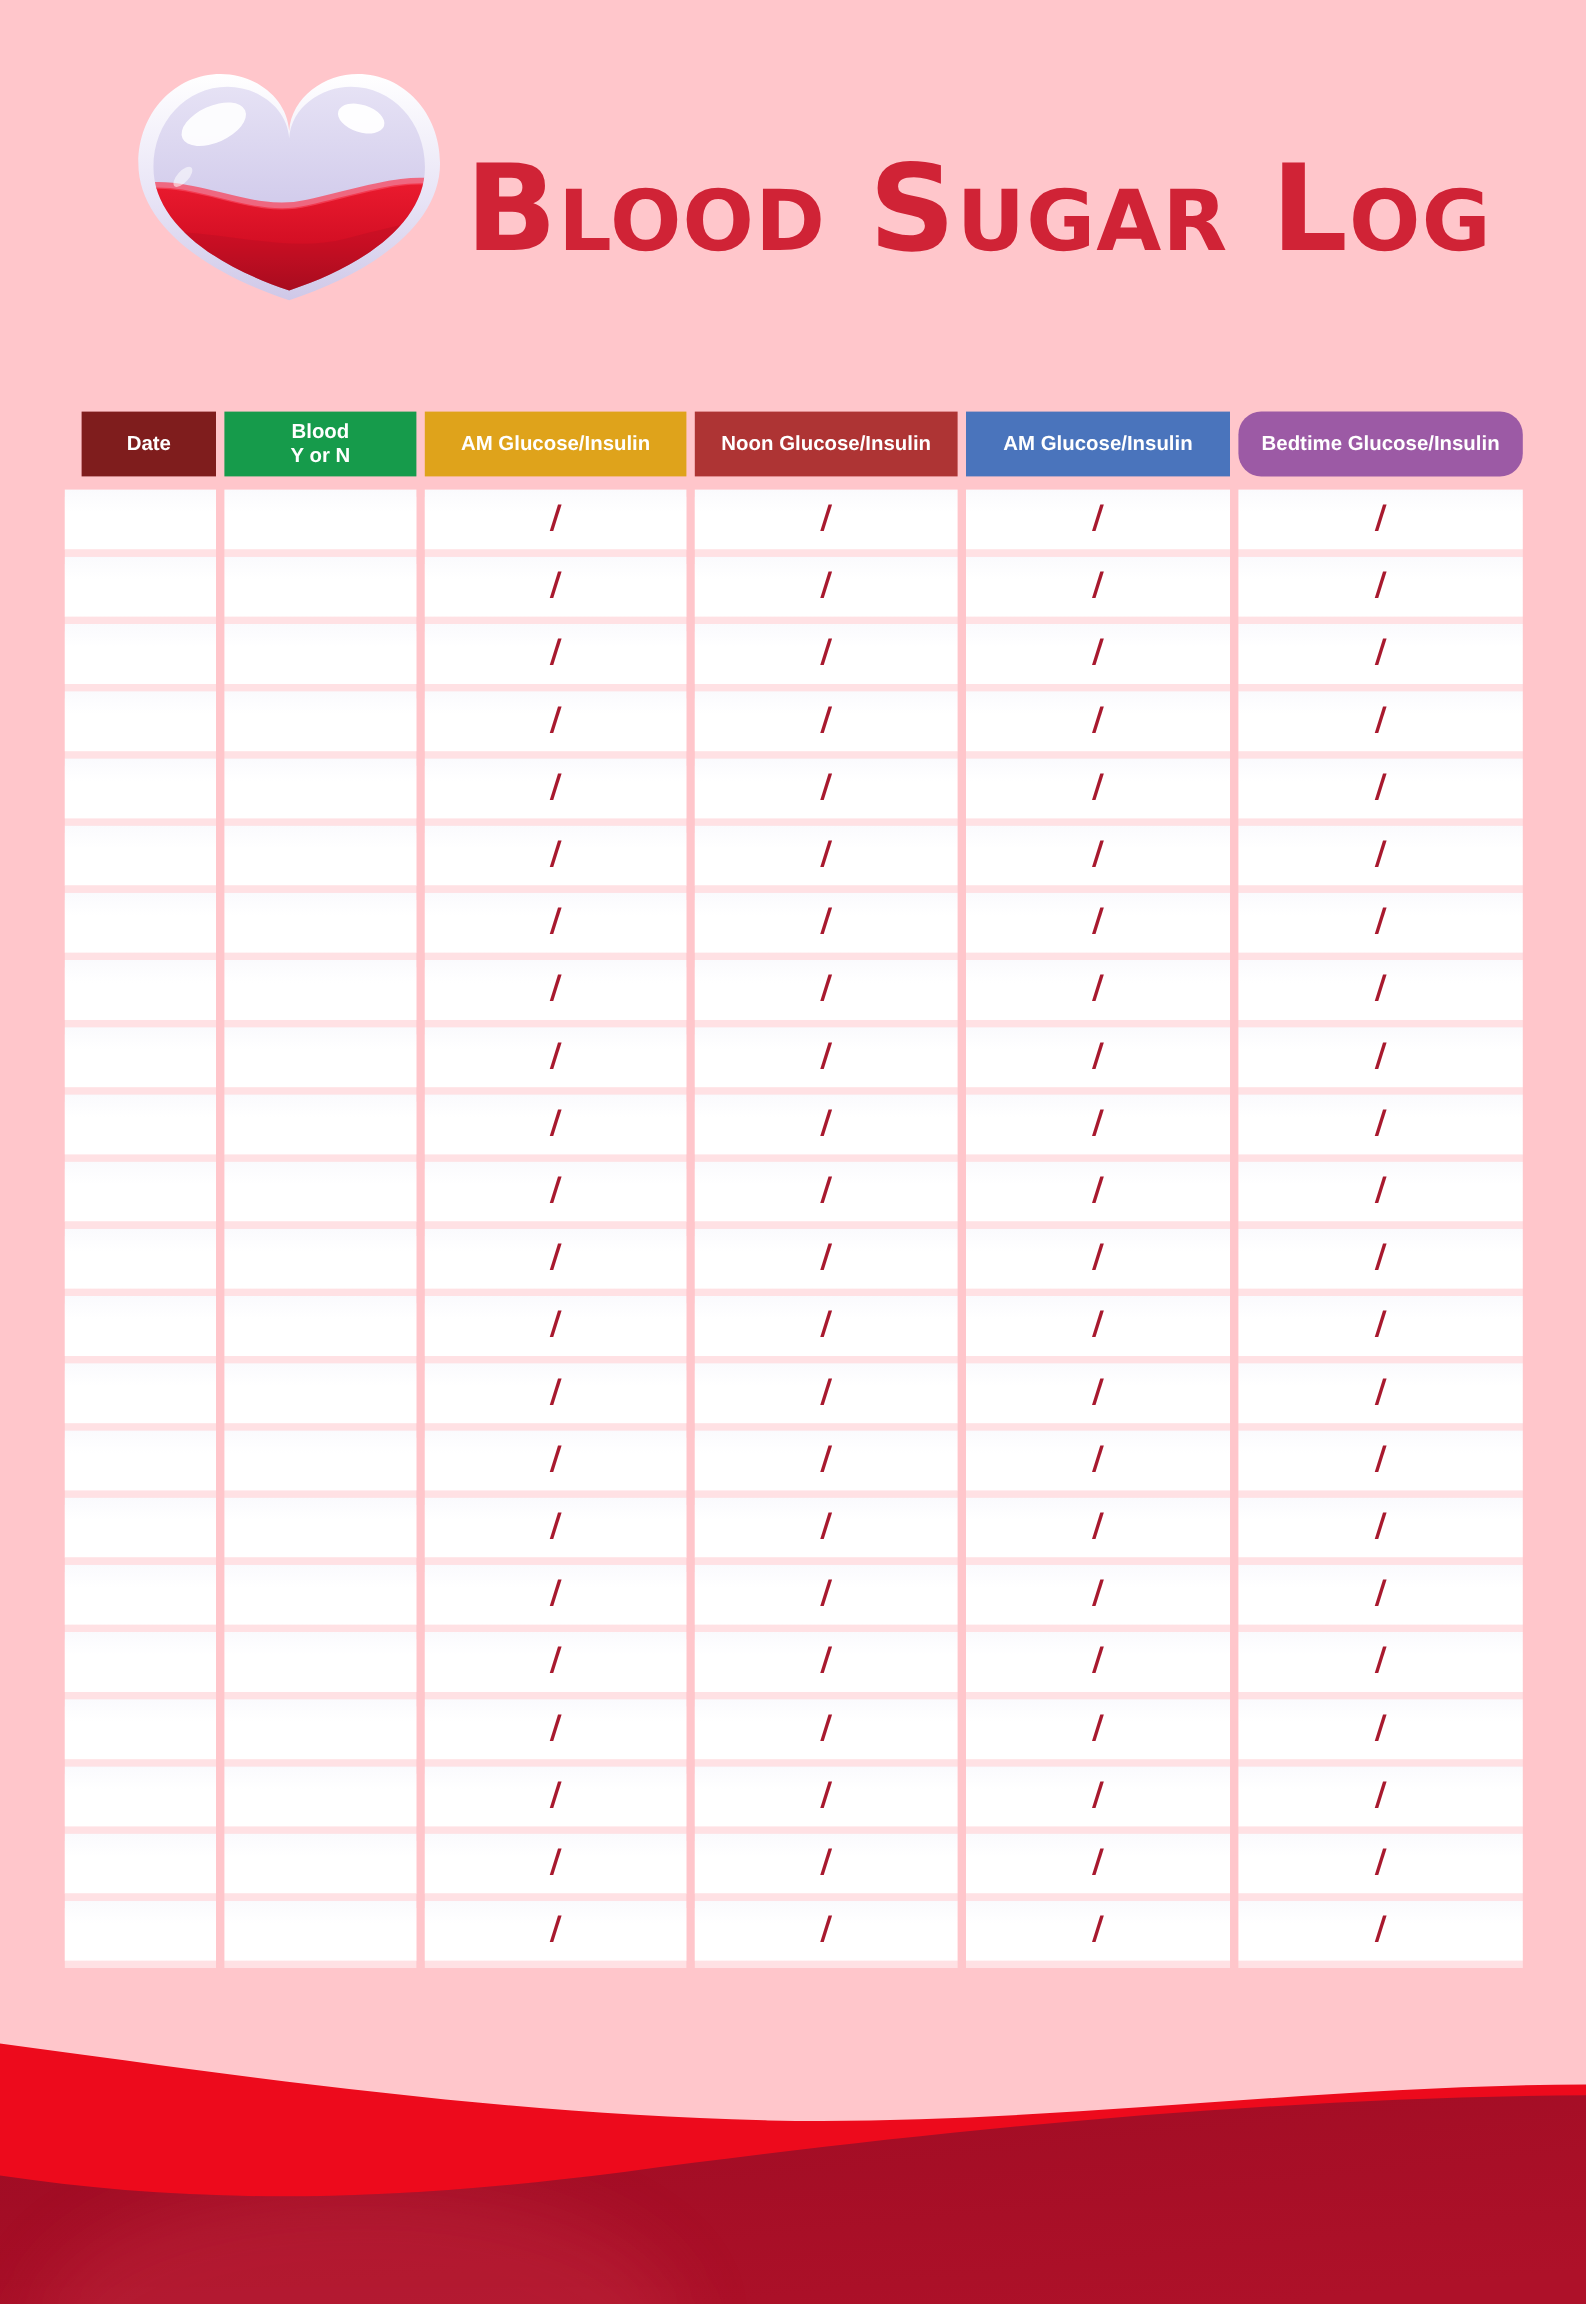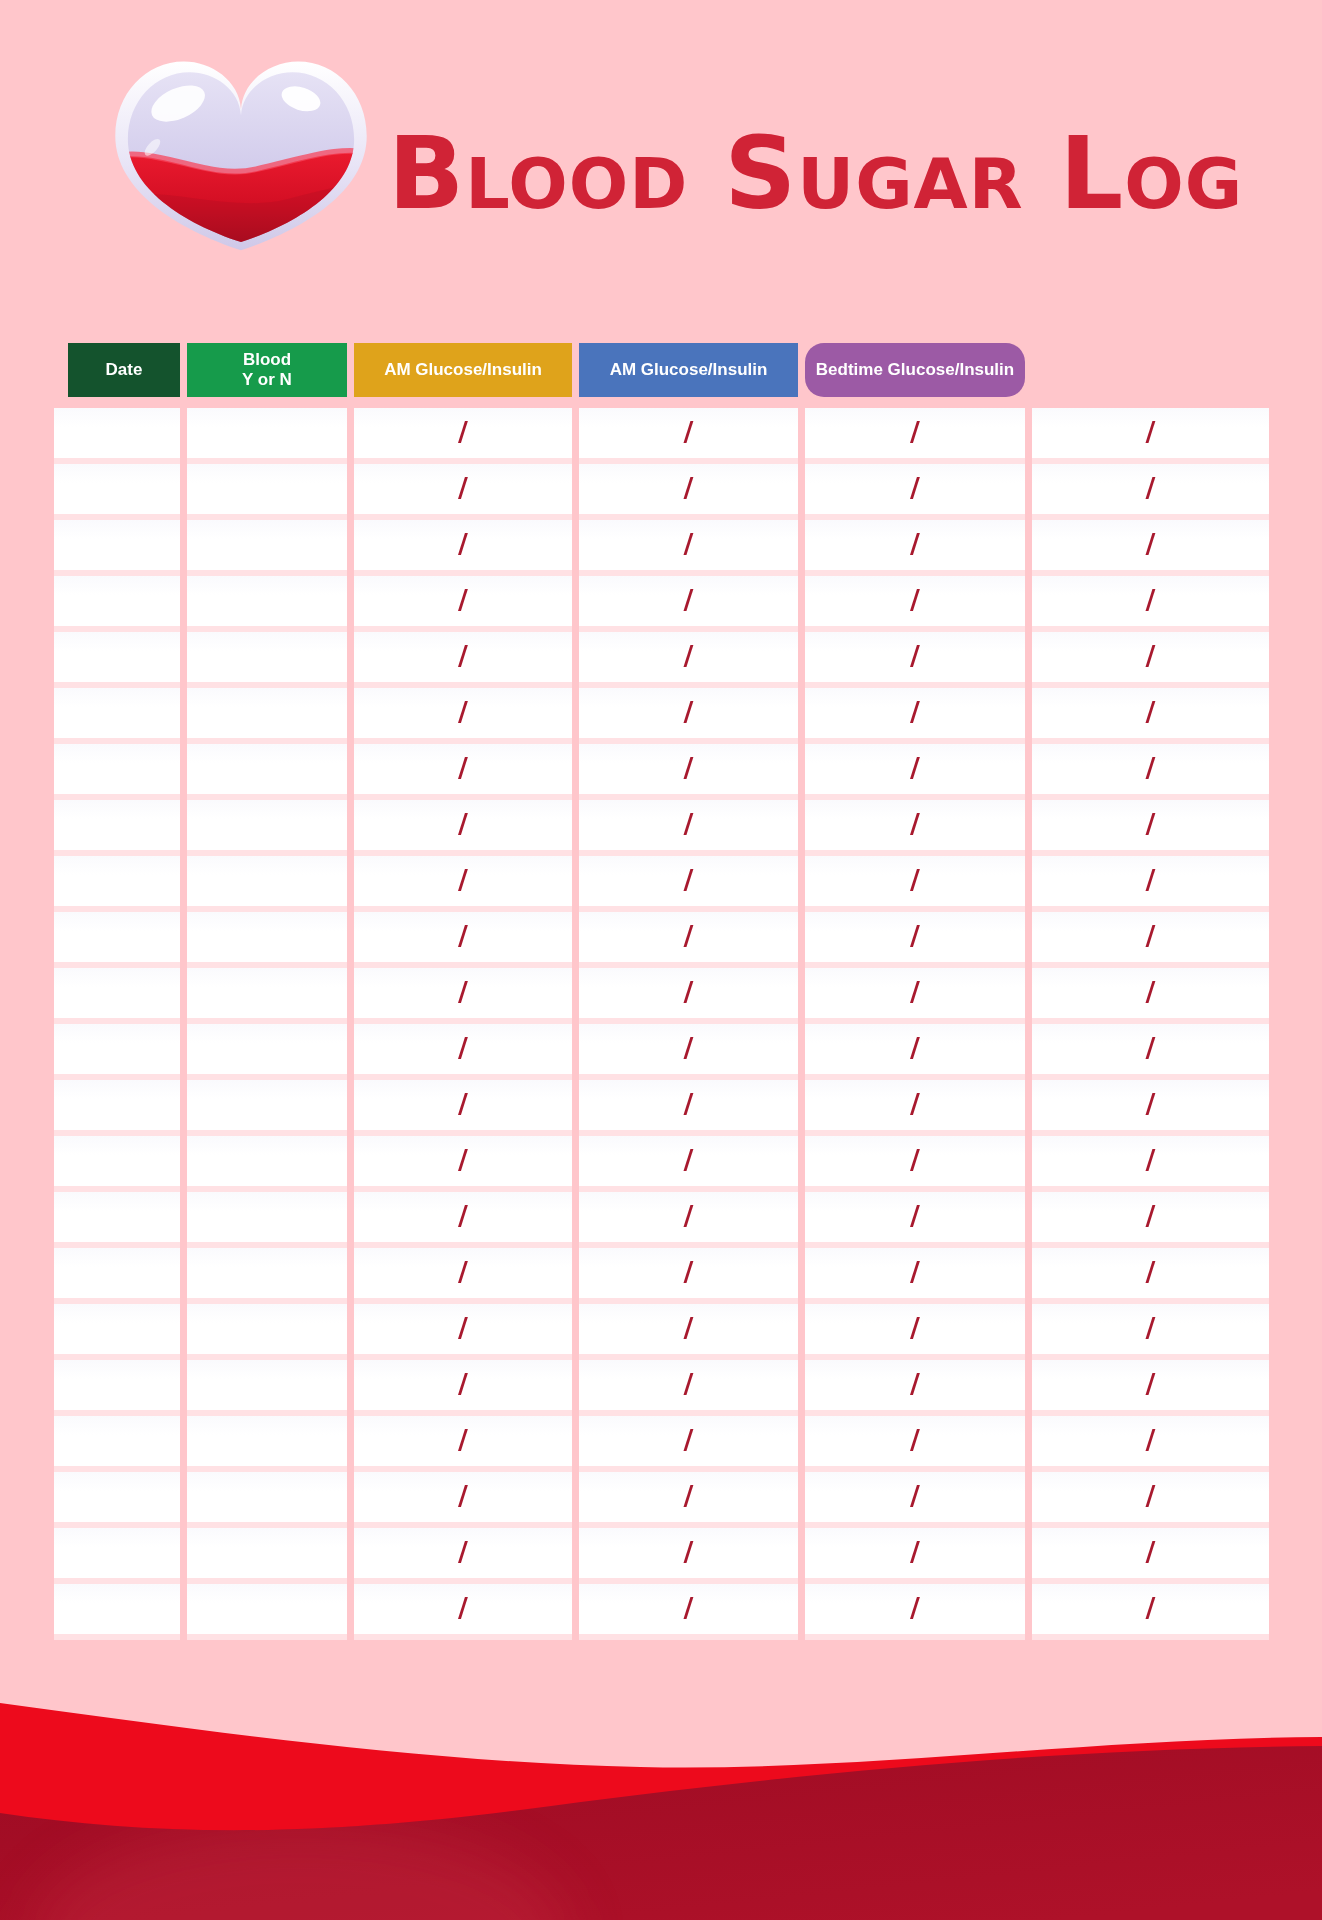--- a/index.html
+++ b/index.html
@@ -104,24 +104,25 @@
       <ellipse cx="84" cy="52" rx="30" ry="16" fill="#FFFFFF" opacity="0.9" transform="rotate(-24 84 52)"></ellipse>
       <ellipse cx="213" cy="47" rx="21" ry="12" fill="#FFFFFF" opacity="0.95" transform="rotate(18 213 47)"></ellipse>
       <ellipse cx="57" cy="98" rx="11" ry="5" fill="#FFFFFF" opacity="0.55" transform="rotate(-48 57 98)"></ellipse>
     </svg>
   </div>
 
   <div class="page-title">Blood Sugar Log</div>
 
   <div class="log-table">
     <div class="t-head">
-      <div class="th" style="background: #14532d; margin-left: 14px;">Date</div>
+      <div class="th" style="background: #7f1d1d; margin-left: 14px;">Date</div>
       <div class="th" style="background: rgb(22, 155, 75);">Blood
 Y or N</div>
       <div class="th" style="background: rgb(223, 163, 27);">AM Glucose/Insulin</div>
+      <div class="th" style="background: rgb(174, 52, 52);">Noon Glucose/Insulin</div>
       <div class="th" style="background: rgb(74, 116, 188);">AM Glucose/Insulin</div>
       <div class="th" style="background: rgb(156, 90, 165); border-radius: 19px;">Bedtime Glucose/Insulin</div>
     </div>
     <div class="t-body">
         <div class="t-row">
           <div class="cell"></div>
           <div class="cell"></div>
           <div class="cell">
             <span class="slash">/</span>
           </div>

